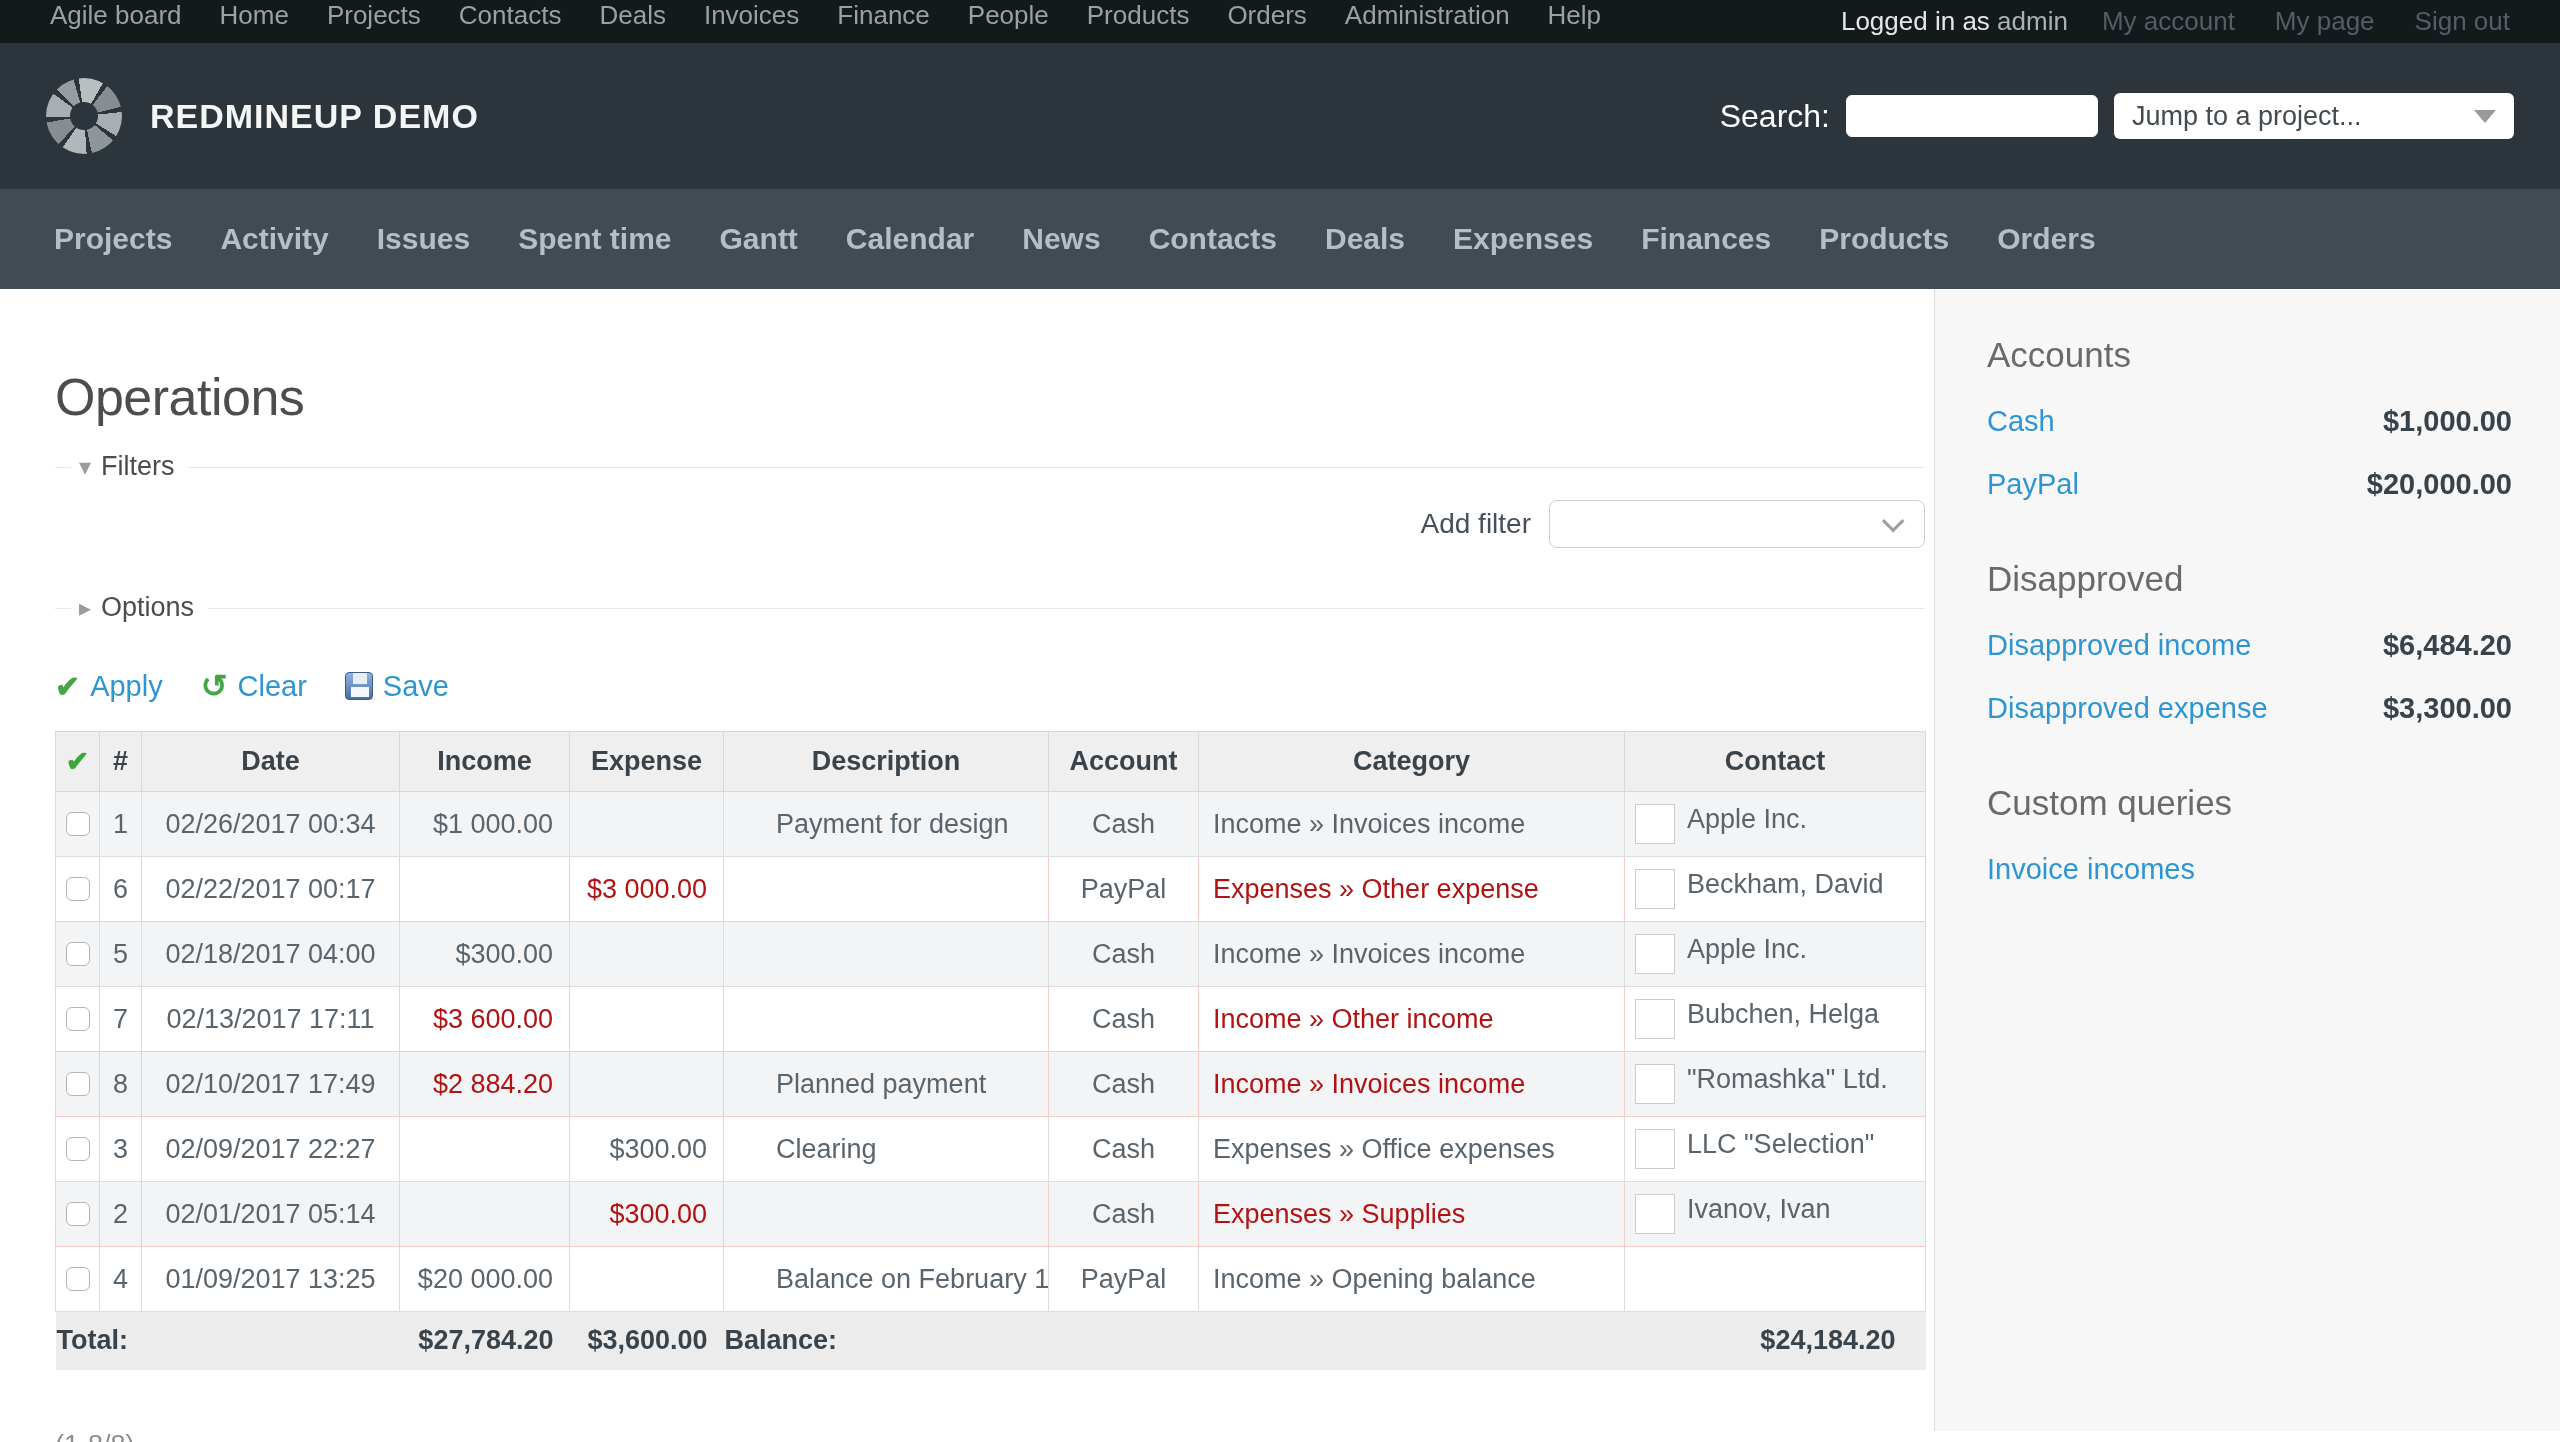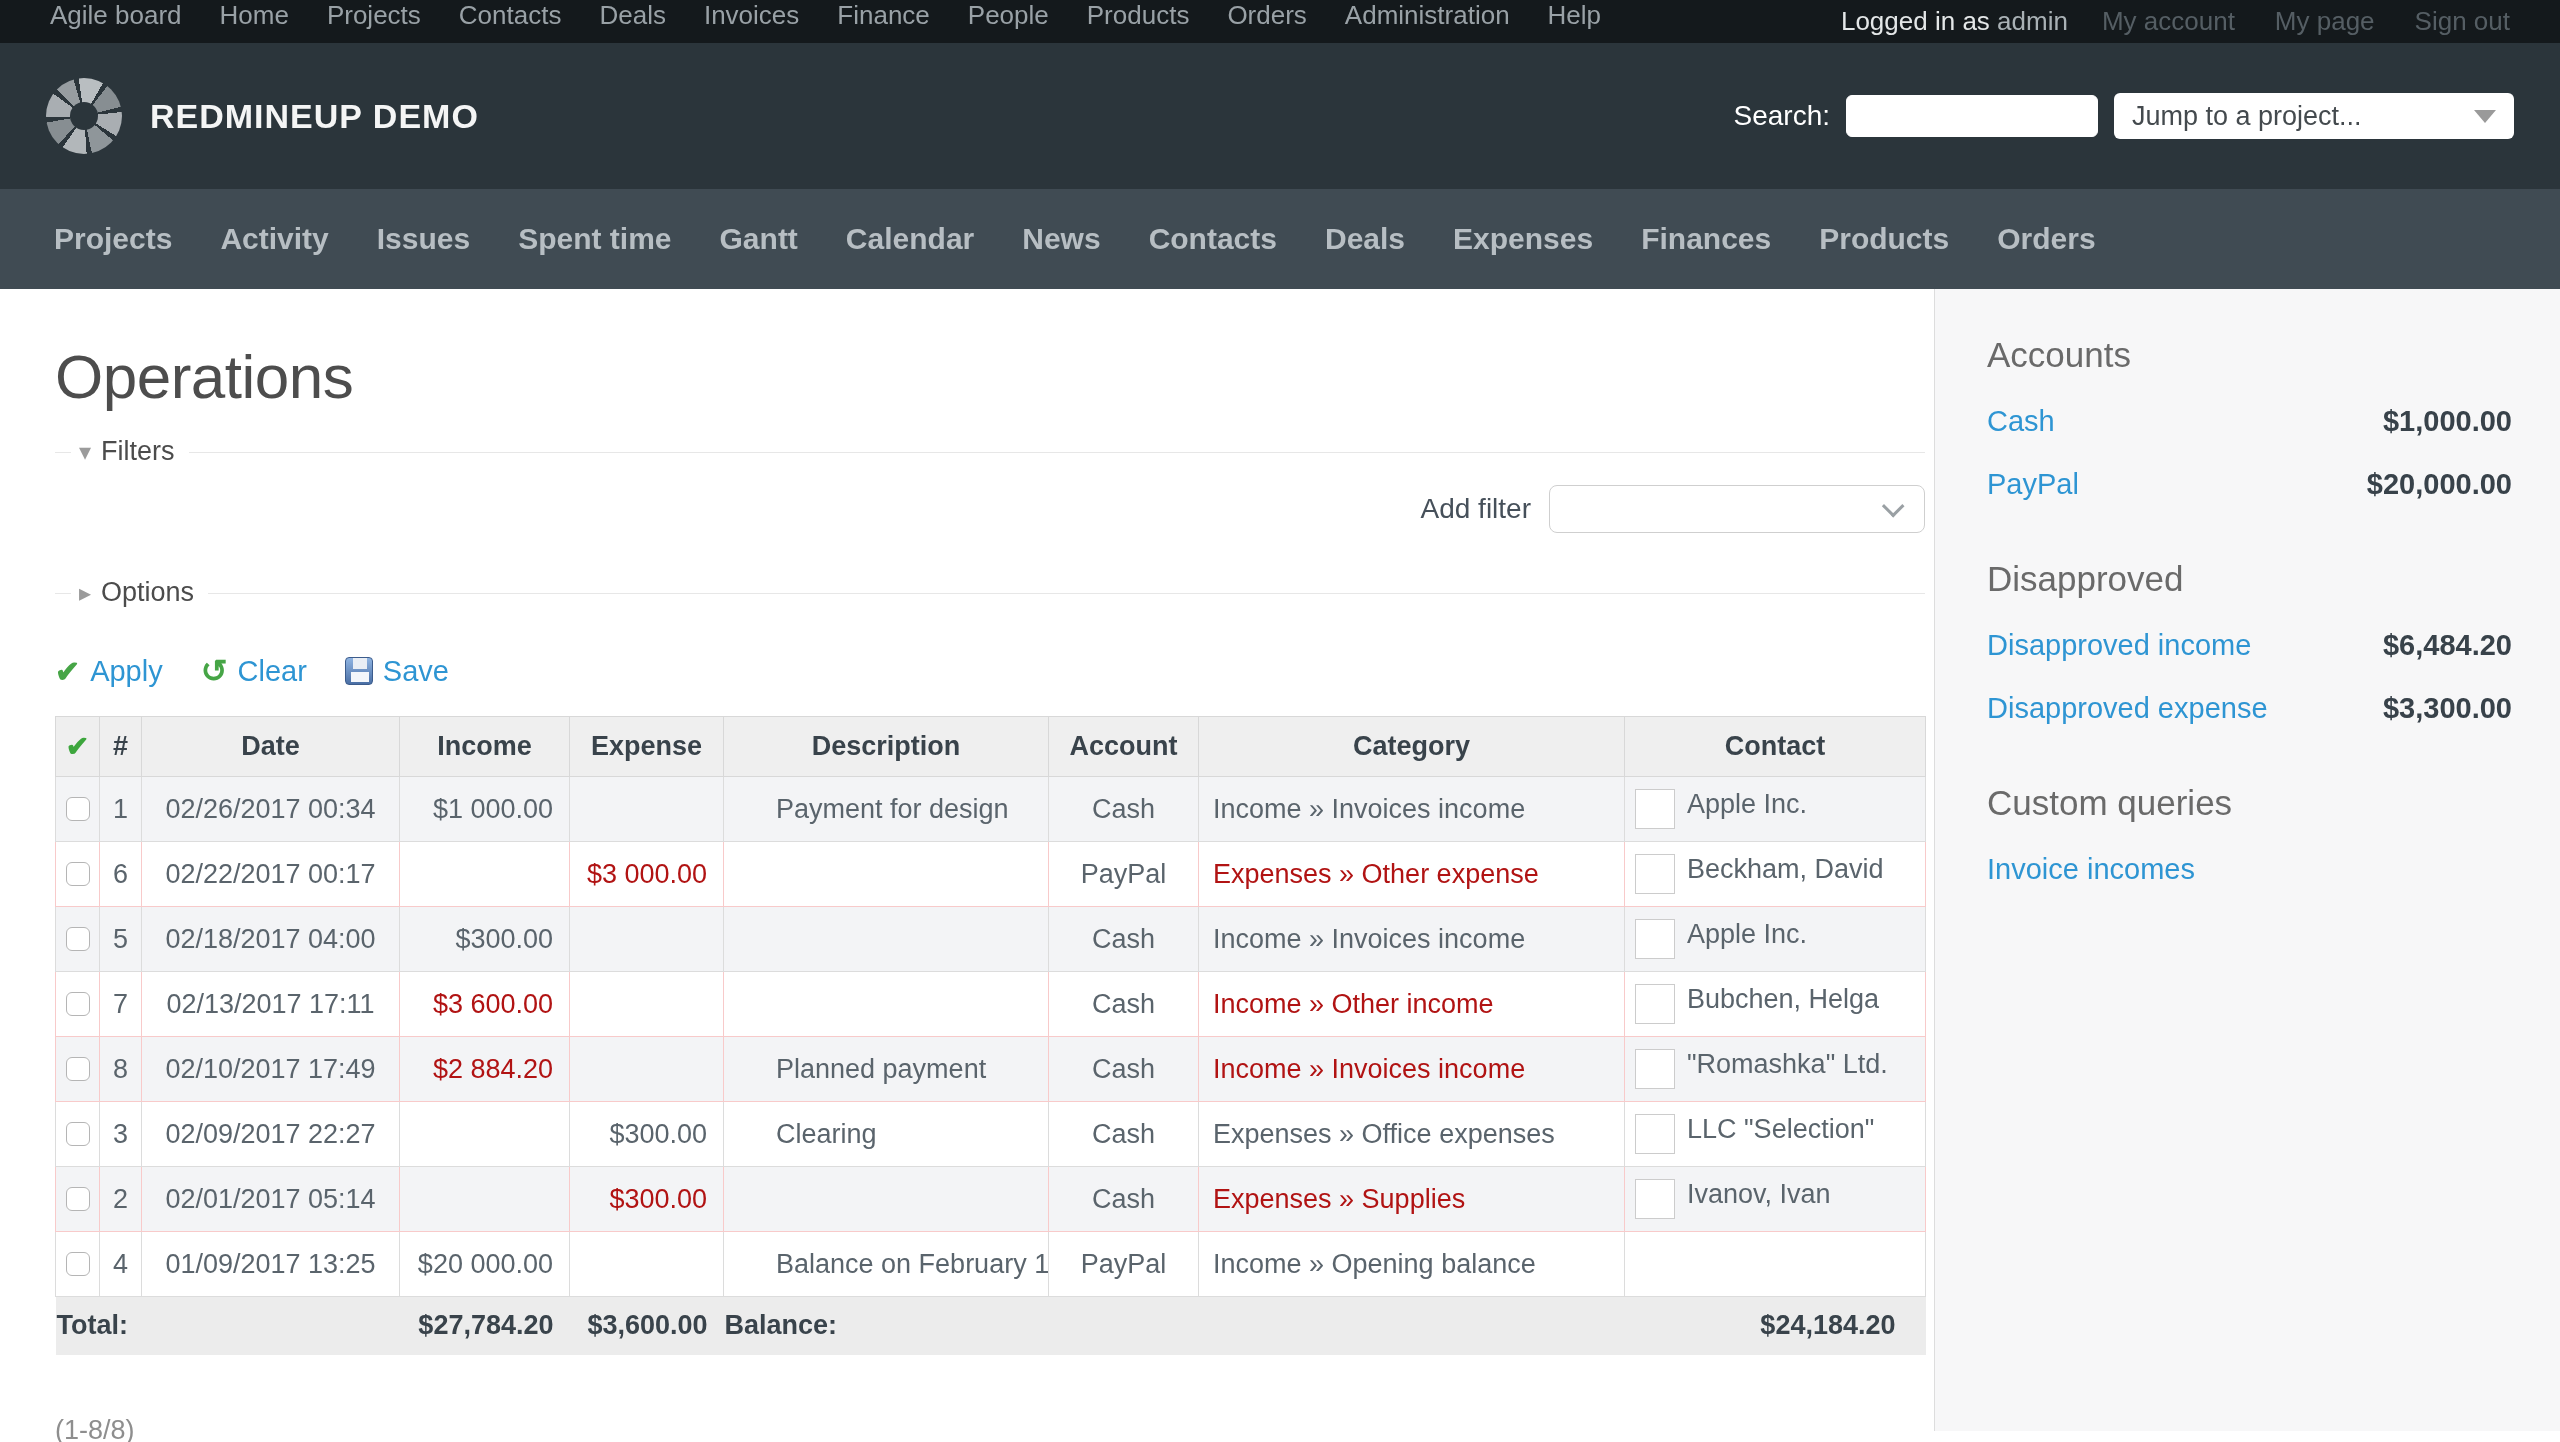--- a/index.html
+++ b/index.html
@@ -36,21 +36,21 @@
       #a9aeb2 92deg 130deg, #2b353b 130deg 138deg,
       #8f969a 138deg 176deg,#2b353b 176deg 184deg,
       #b2b7ba 184deg 222deg,#2b353b 222deg 230deg,
       #878e92 230deg 268deg,#2b353b 268deg 276deg,
       #a9aeb2 276deg 314deg,#2b353b 314deg 322deg,
       #979da1 322deg 352deg,#2b353b 352deg 360deg);
   }
   .logo::after { content:""; position:absolute; inset:24px; border-radius:50%; background:#2b353b; }
   .app-title { color:#f4f5f5; font-size:34px; font-weight:bold; letter-spacing:1px; margin-left:28px; white-space:nowrap; }
   .header-right { margin-left:auto; display:flex; align-items:center; gap:16px; }
-  .search-label { color:#ffffff; font-size:28px; }
+  .search-label { color:#ffffff; font-size:32px; }
   .search-input {
     width:252px; height:42px; border:1px solid #ffffff; border-radius:6px;
     background:#fff; font-size:26px; padding:0 12px; outline:none;
     font-family:"Liberation Sans", sans-serif;
   }
   .project-select {
     width:400px; height:46px; background:#ffffff; border-radius:6px;
     display:flex; align-items:center; padding:0 18px; font-size:27px; color:#444a4e;
     position:relative; cursor:pointer;
   }
@@ -65,21 +65,21 @@
     height:100px; background:#404b53;
     display:flex; align-items:center; gap:48px; padding:0 54px;
   }
   .mainnav a { color:#b7bec3; font-size:30px; font-weight:bold; white-space:nowrap; }
 
   
   .layout { display:flex; height:1142px; }
   .main { flex:1 1 auto; padding:0 0 0 55px; background:#fff; min-width:0; }
   .content { width:1870px; }
 
-  h2.page-title { font-size:62px; font-weight:400; color:#4d4d4d; margin:52px 0 40px; letter-spacing:-0.5px; }
+  h2.page-title { font-size:52px; font-weight:400; color:#4d4d4d; margin:78px 0 40px; letter-spacing:-0.5px; }
 
   
   .fieldset { border-top:1px solid #e7e7e7; position:relative; margin-top:24px; }
   .legend {
     position:absolute; top:-17px; left:16px; background:#ffffff;
     display:flex; align-items:center; gap:10px; padding:0 14px 0 8px;
     font-size:27px; color:#4c4c4c; cursor:pointer;
   }
   .legend .tri { color:#9b9b9b; font-size:24px; }
   .filters-body { display:flex; justify-content:flex-end; align-items:center; gap:18px; padding:32px 0 36px; }

